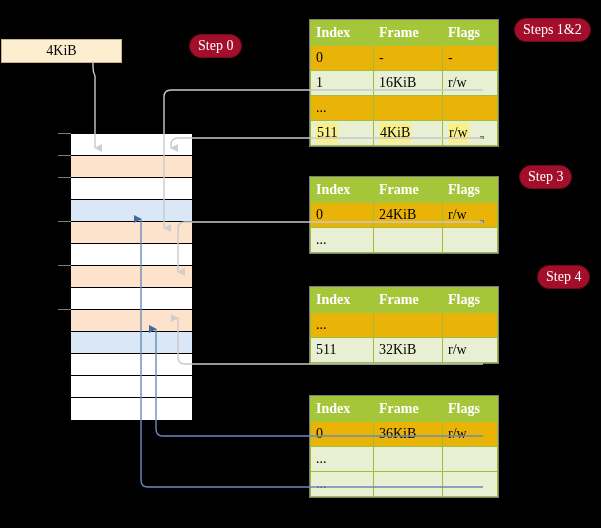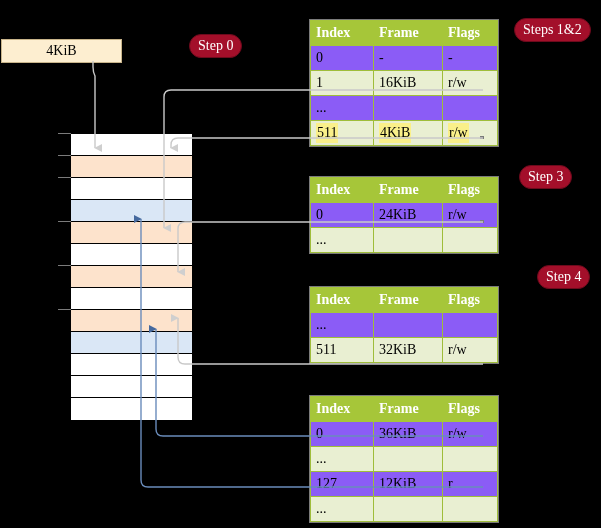--- a/index.html
+++ b/index.html
@@ -10,21 +10,21 @@
   .badge{position:absolute;background:#a30f2a;color:#fff;
          border:1px solid #6d0a1c;border-radius:12px;
          font-size:14px;line-height:17px;padding:2px 8px 3px 8px;
          white-space:nowrap;text-align:center;}
 
   
   .srcbox{position:absolute;background:#fdeed0;border:1px solid #c8b48a;
           font-size:14px;line-height:20px;text-align:center;color:#000;}
 
   
-  .tbl{position:absolute;border-collapse:collapse;background:#8b5cf6;
+  .tbl{position:absolute;border-collapse:collapse;background:#eab308;
        box-shadow:0 0 0 1px #7b7b7b;}
   .tbl td,.tbl th{border:1px solid #9fbd3a;padding:2px 5px;
         font-size:14px;line-height:20px;height:20px;color:#000;
         text-align:left;vertical-align:top;font-weight:normal;}
   .tbl th{background:#a6c639;color:#fff;font-weight:bold;
           border-color:#a6c639;}
   .tbl td.c0{width:52px;}
   .tbl td.c1{width:58px;}
   .tbl td.c2{width:44px;}
   .tbl tr.alt td{background:#e9efd2;}
@@ -161,25 +161,20 @@
       <tr>
         <td class="c0">0</td>
         <td class="c1">36KiB</td>
         <td class="c2">r/w</td>
       </tr>
       <tr class="alt">
         <td class="c0">...</td>
         <td class="c1"></td>
         <td class="c2"></td>
       </tr>
-      <tr>
-        <td class="c0">127</td>
-        <td class="c1">12KiB</td>
-        <td class="c2">r</td>
-      </tr>
       <tr class="alt">
         <td class="c0">...</td>
         <td class="c1"></td>
         <td class="c2"></td>
       </tr>
     </tbody>
 </table>
 
 <svg id="wires" viewBox="0 0 601 528" xmlns="http://www.w3.org/2000/svg">
   <defs>

